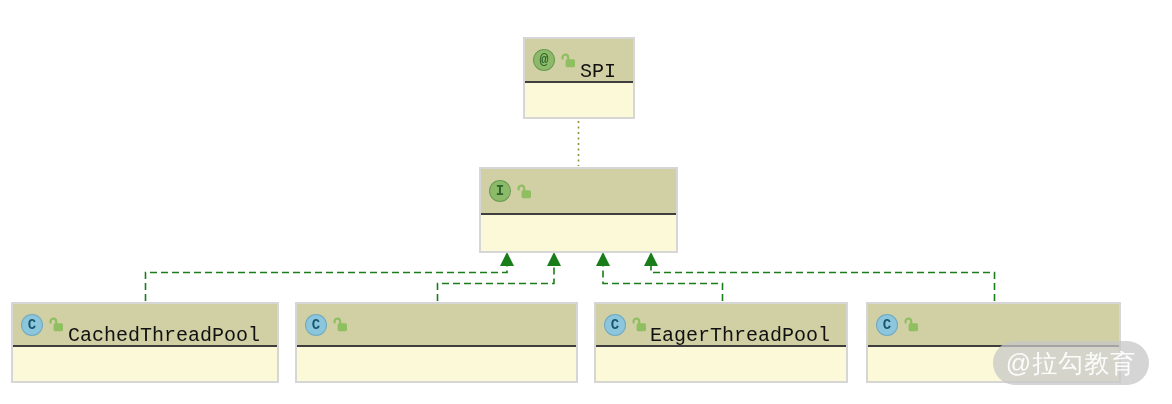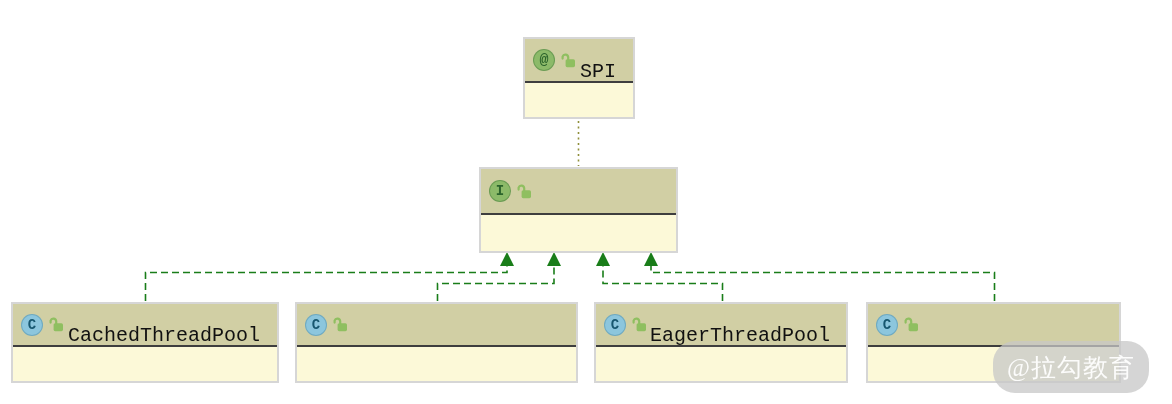--- a/index.html
+++ b/index.html
@@ -69,29 +69,29 @@
     background: #8cc6dd;
     color: #17576f;
     border: 1px solid rgba(23,87,111,0.25);
     box-sizing: border-box;
   }
   .badge-at { font-size: 15px; }
   .lock { width: 17px; height: 17px; }
   .watermark {
     position: absolute;
     left: 993px; top: 341px;
-    width: 156px; height: 52px;
+    width: 156px; height: 44px;
     background: rgba(199,199,199,0.75);
     border-radius: 22px;
     display: flex;
     align-items: center;
     justify-content: center;
     color: rgba(255,255,255,0.92);
     font-size: 25px;
-    font-family: Liberation Serif, serif;
+    font-family: Liberation Sans, sans-serif;
     letter-spacing: 1px;
     z-index: 5;
   }
   
   #node-spi        { left: 523px; top: 37px;  width: 112px; height: 82px; }
   #node-spi .node-header { height: 42px; }
   #node-threadpool { left: 479px; top: 167px; width: 199px; height: 86px; }
   #node-threadpool .node-header { height: 44px; }
   #node-cached  { left: 11px;  top: 302px; width: 268px; height: 81px; }
   #node-limited { left: 295px; top: 302px; width: 283px; height: 81px; }

